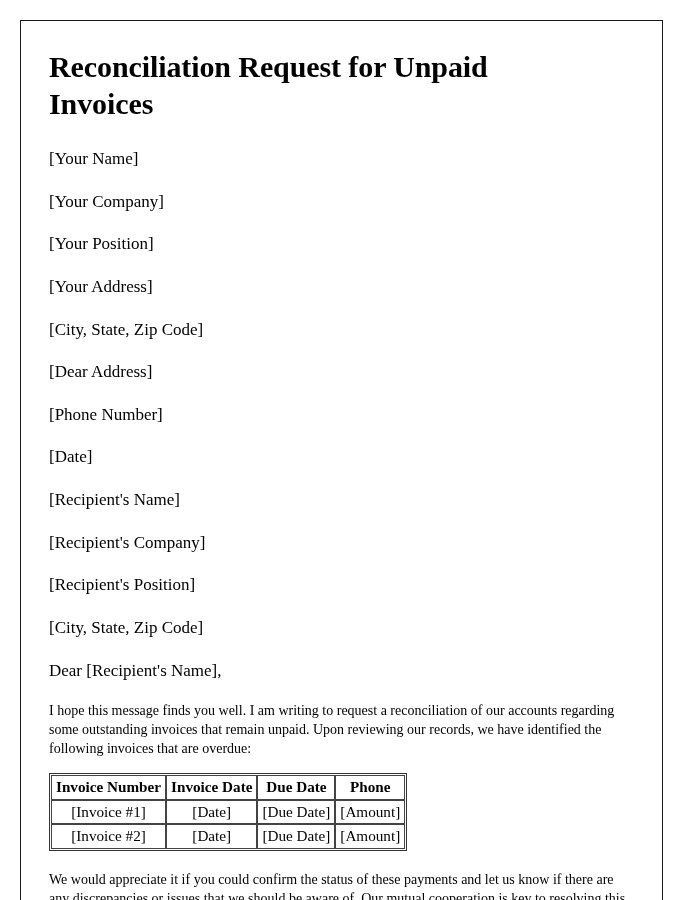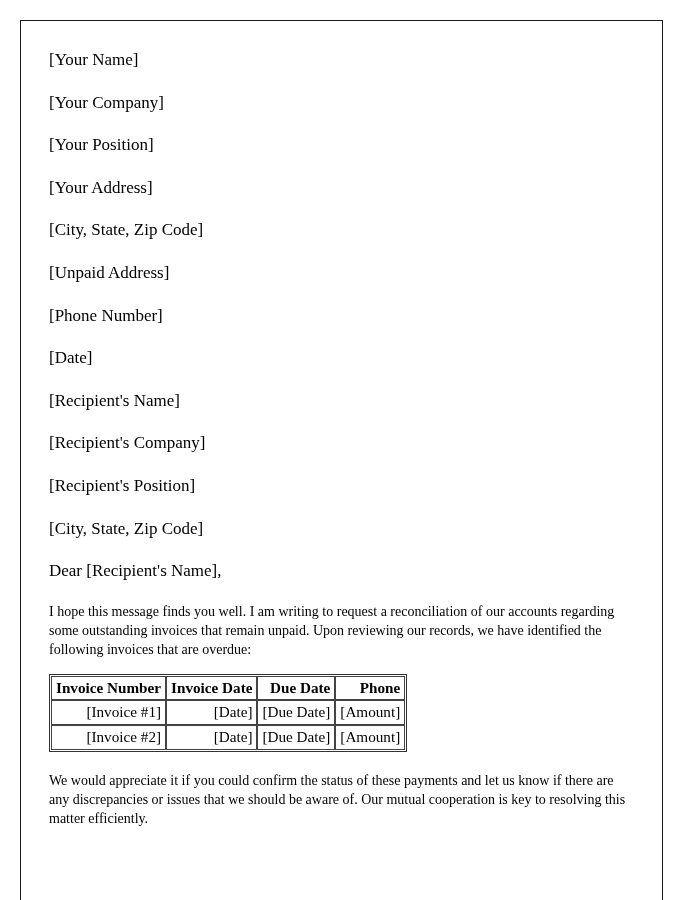--- a/index.html
+++ b/index.html
@@ -70,49 +70,50 @@
   }
   table#invoice-table {
     border: 1px solid #333333;
   }
   table#invoice-table th,
   table#invoice-table td {
     border: 1px solid #444444;
     padding: 1px 4px 2px 4px;
     font-size: 15.2px;
     line-height: 1.3;
-    text-align: right;
+    text-align: center;
     vertical-align: middle;
     white-space: nowrap;
   }
   table#invoice-table th {
     font-weight: bold;
   }
   table#invoice-table td {
     font-weight: normal;
   }
   
   table#invoice-table {
     padding: 1px;
   }
 </style>
 </head>
 <body>
 
 <div id="page-sheet">
   <div id="page-inner">
 
+    <h1 id="doc-title">Reconciliation Request for Unpaid Invoices</h1>
 
     <div>
       <p class="line">[Your Name]</p>
       <p class="line">[Your Company]</p>
       <p class="line">[Your Position]</p>
       <p class="line">[Your Address]</p>
       <p class="line">[City, State, Zip Code]</p>
-      <p class="line">[Unpaid Address]</p>
+      <p class="line">[Dear Address]</p>
       <p class="line">[Phone Number]</p>
     </div>
 
     <p class="line">[Date]</p>
 
     <div>
       <p class="line">[Recipient's Name]</p>
       <p class="line">[Recipient's Company]</p>
       <p class="line">[Recipient's Position]</p>
       <p class="line">[City, State, Zip Code]</p>

